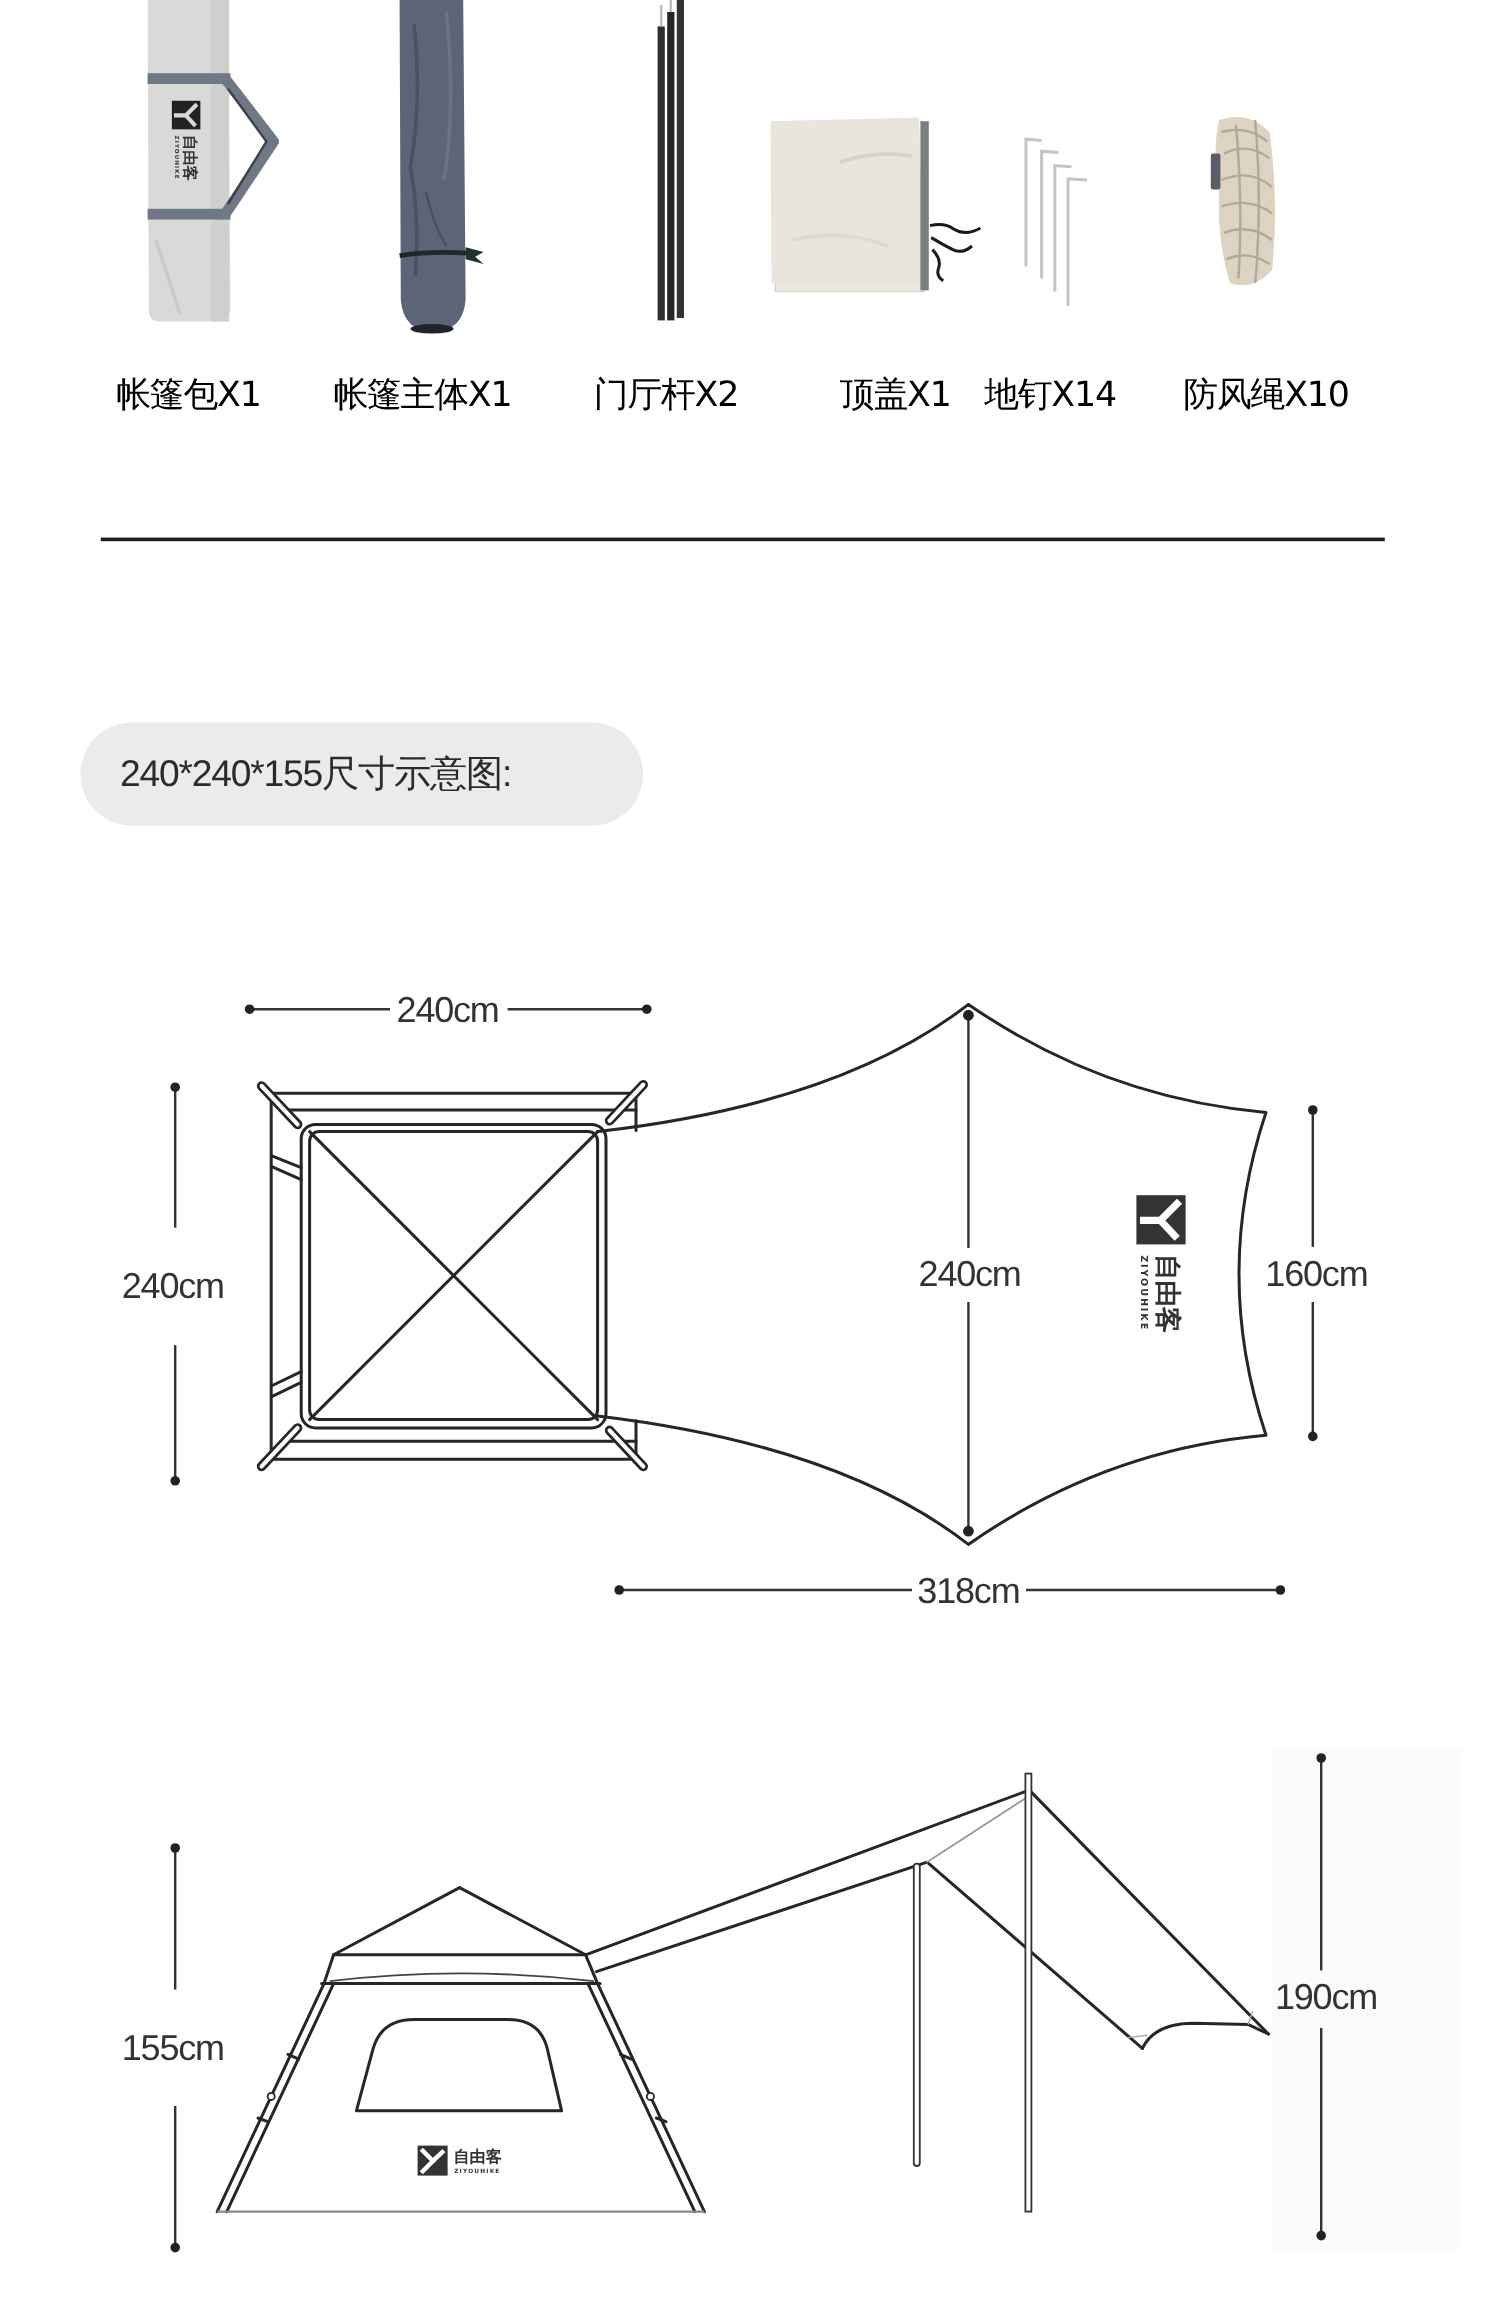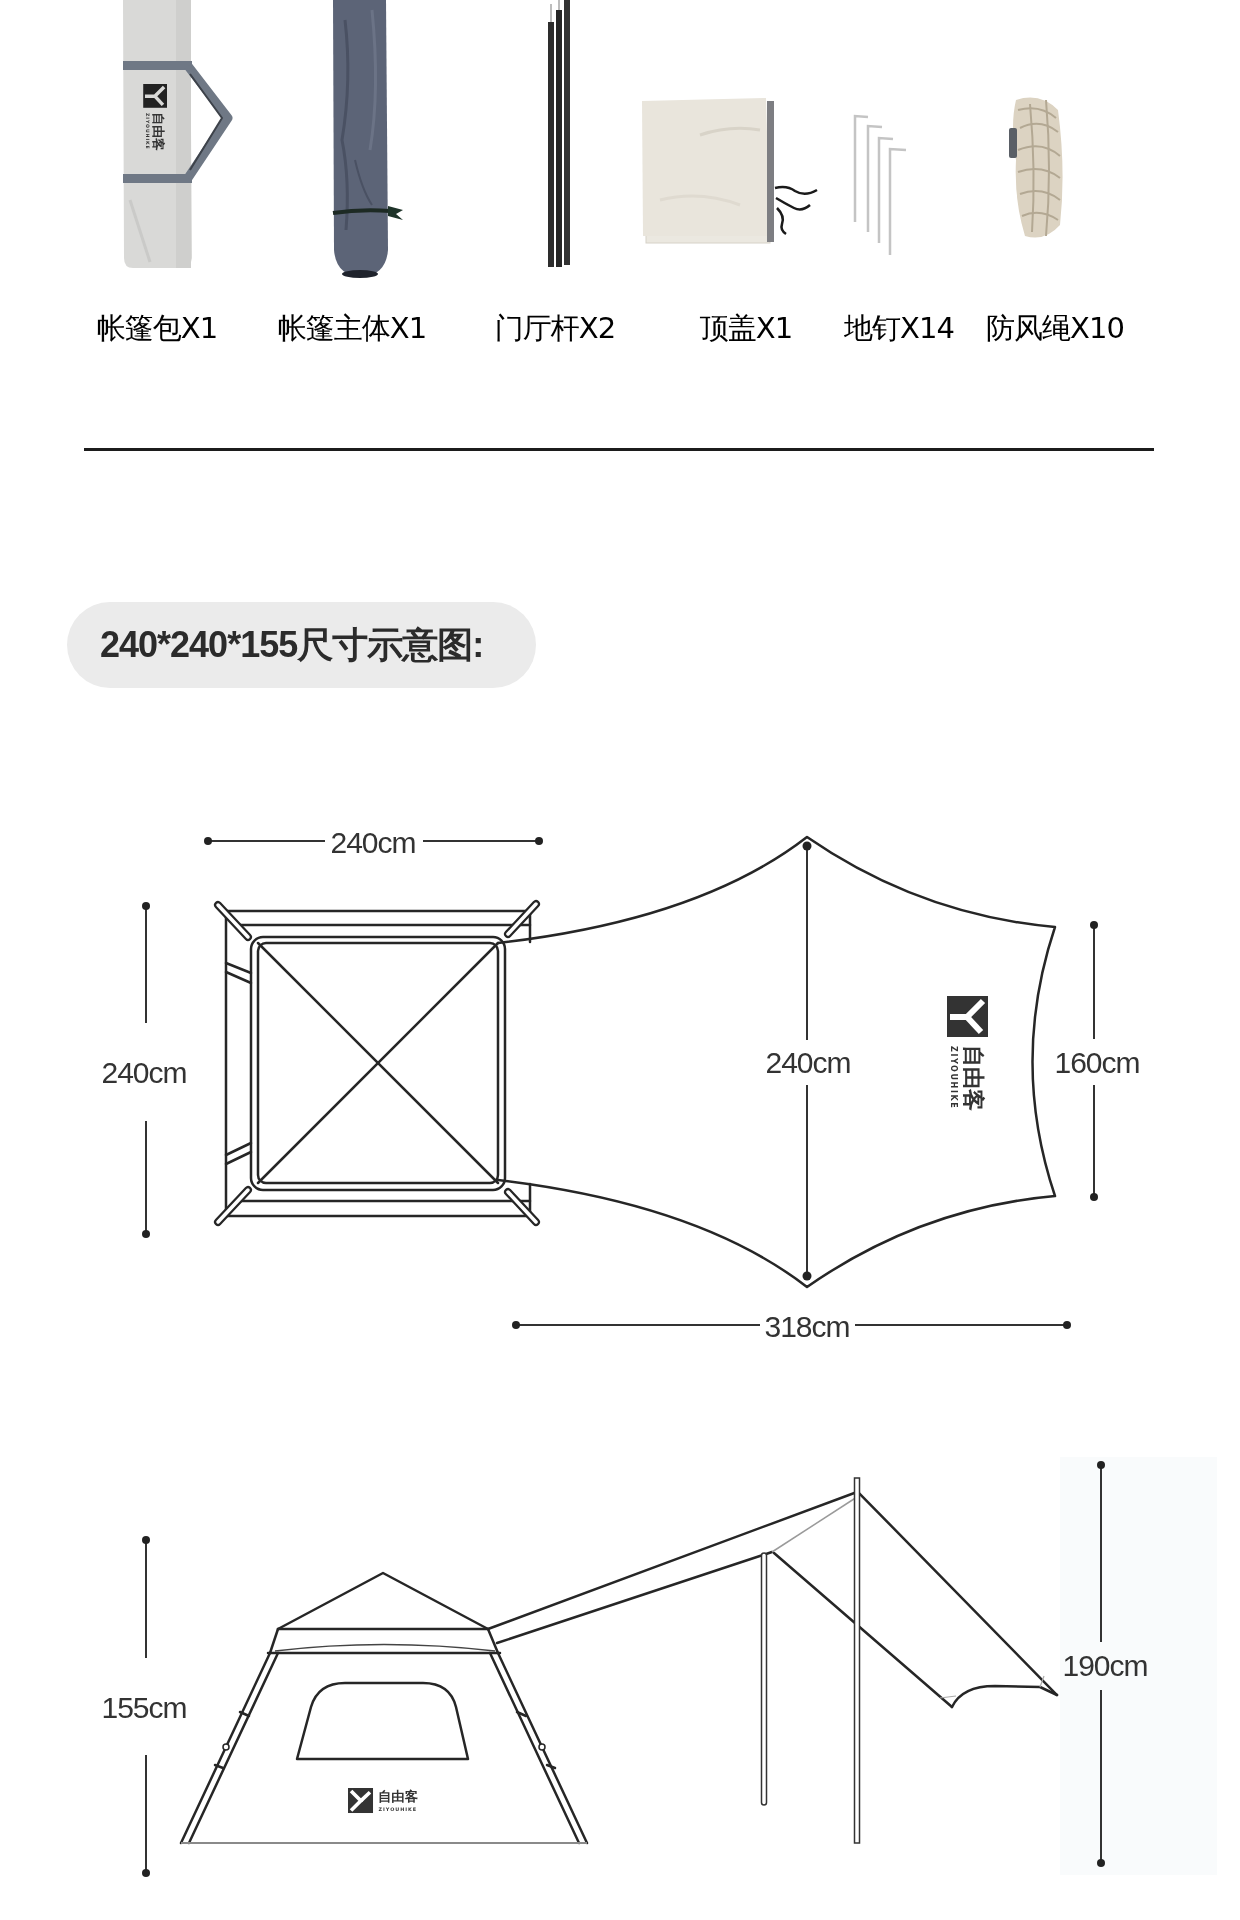--- a/index.html
+++ b/index.html
@@ -5,23 +5,23 @@
   html, body { margin:0; padding:0; background:#ffffff; }
   body { width:1240px; height:1920px; position:relative; overflow:hidden;
          font-family:"DejaVu Sans", "Liberation Sans", sans-serif; color:#333333; }
   .canvas { position:absolute; left:0; top:0; }
   .item-label { position:absolute; top:310px; transform:translateX(-50%);
                 font-size:29px; line-height:36px; white-space:nowrap; color:#000000;
                 letter-spacing:-1px; }
   .divider { position:absolute; left:84px; top:448px; width:1070px; height:3px; background:#1c1c1c; }
   .title-pill { position:absolute; left:67px; top:602px; width:469px; height:86px;
                 border-radius:43px; background:#ebebeb; }
-  .title-pill span { position:absolute; left:33px; top:0; line-height:86px; font-size:36px;
+  .title-pill span { position:absolute; left:33px; top:0; line-height:86px; font-size:31px;
                      font-family:"Liberation Sans", "DejaVu Sans", sans-serif; color:#2b2b2b;
-                     letter-spacing:-1px; white-space:nowrap;font-weight:bold; }
+                     letter-spacing:-1px; white-space:nowrap; }
   .dim { font-family:"Liberation Sans", sans-serif; font-size:30px; fill:#333333; letter-spacing:-1px; }
   .ln { stroke:#262626; stroke-width:2.5; fill:none; stroke-linecap:round; stroke-linejoin:round; }
   .dl { stroke:#333333; stroke-width:2; fill:none; }
   .dot { fill:#222222; }
   .logo-cn { font-family:"DejaVu Sans", sans-serif; font-weight:bold; font-size:22px; fill:#333333; }
   .logo-en { font-family:"DejaVu Sans", sans-serif; font-weight:bold; font-size:8px; fill:#333333; letter-spacing:1.6px; }
 </style>
 </head>
 <body>
 
@@ -244,20 +244,20 @@
       <circle class="dot" cx="1101" cy="1863" r="4"></circle>
       <text class="dim" x="1105" y="1665" text-anchor="middle" dominant-baseline="central">190cm</text>
     </g>
   </g>
 </svg>
 
 <div class="item-label" style="left:157px;">帐篷包X1</div>
 <div class="item-label" style="left:352px;text-align:right;">帐篷主体X1</div>
 <div class="item-label" style="left:555px;">门厅杆X2</div>
 <div class="item-label" style="left:746px;">顶盖X1</div>
-<div class="item-label" style="left:875px;margin-left:24px;">地钉X14</div>
+<div class="item-label" style="left:875px;">地钉X14</div>
 <div class="item-label" style="left:1055px;">防风绳X10</div>
 
 <div class="divider"></div>
 
 <div class="title-pill">
   <span>240*240*155尺寸示意图:</span>
 </div>
 
 </body></html>

